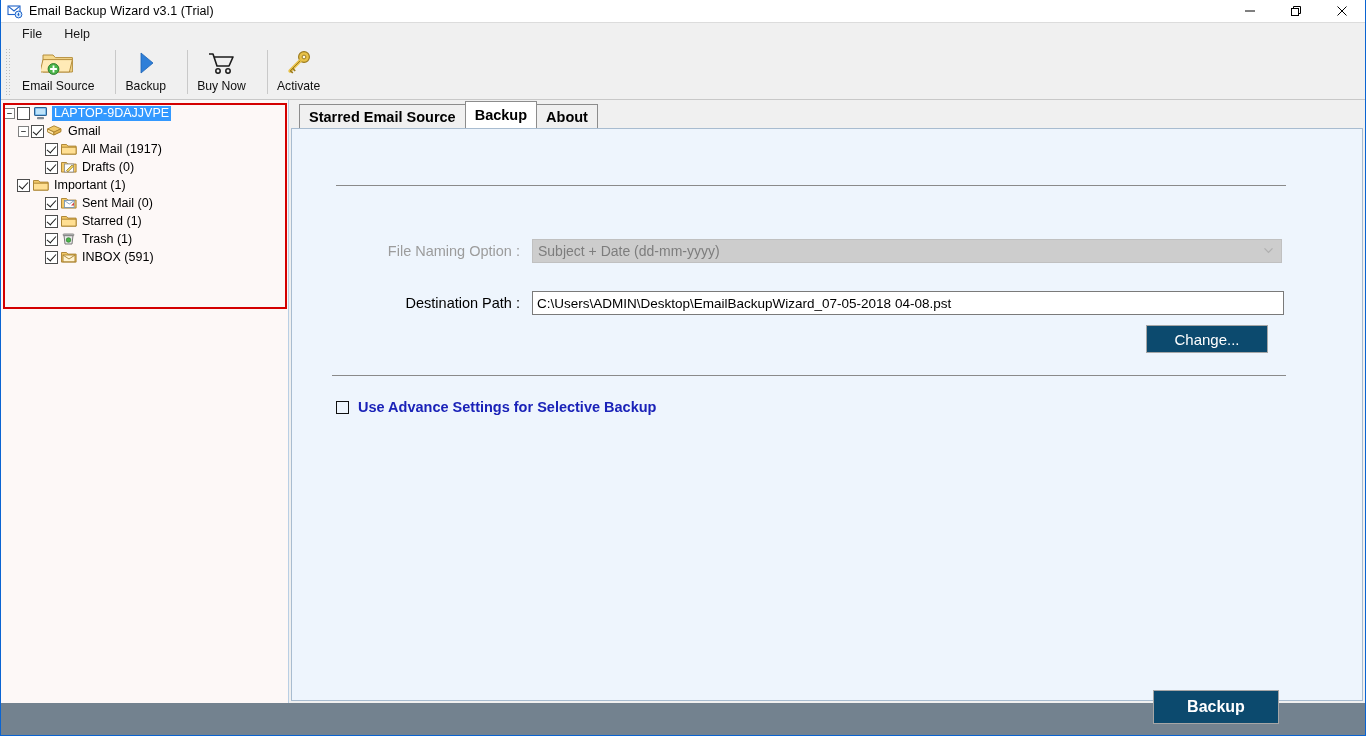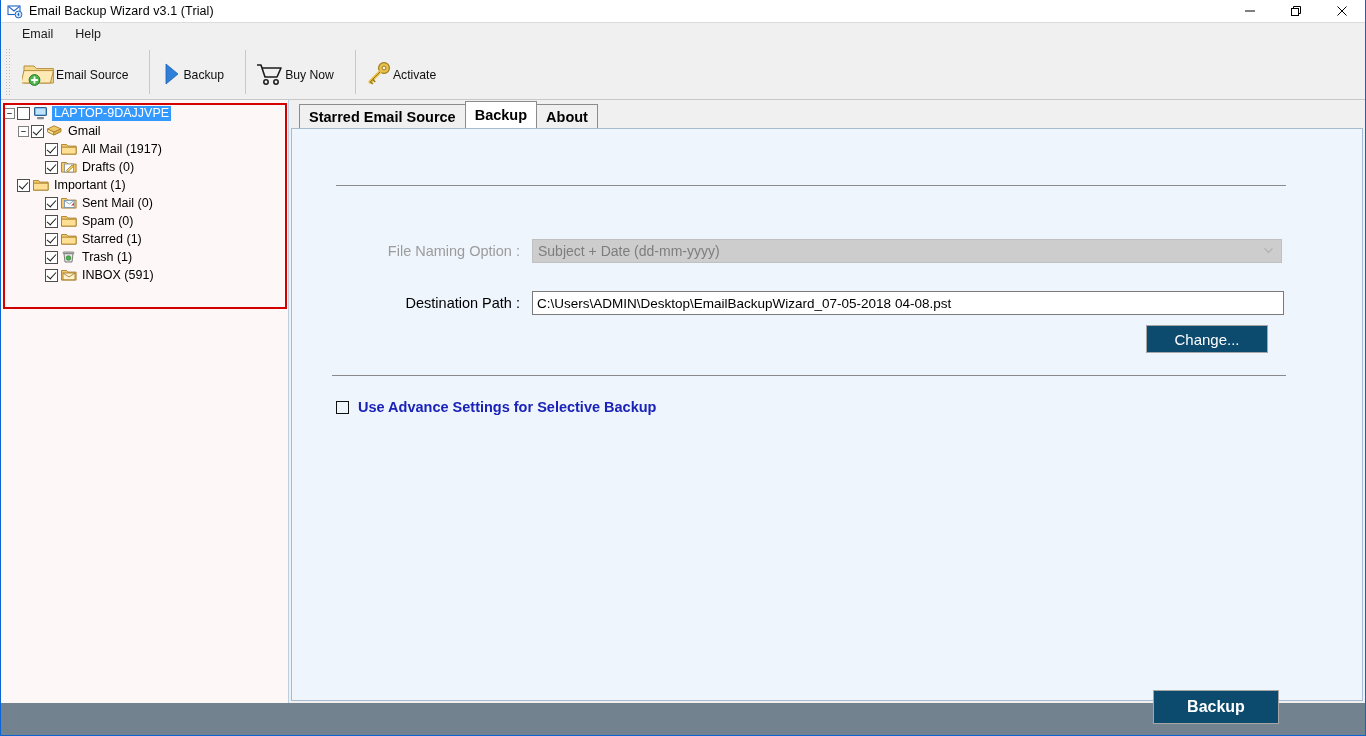--- a/index.html
+++ b/index.html
@@ -49,21 +49,21 @@
   .toolbar {
     height:55px; min-height:55px; background:#f0f0f0;
     display:flex; align-items:flex-start; padding-left:4px;
     border-bottom:1px solid #c8c8c8; position:relative;
   }
   .grip { width:6px; height:48px; margin-top:3px; margin-right:2px;
     background-image: radial-gradient(#b4b4b4 42%, transparent 45%);
     background-size:3px 3px; opacity:.85; }
   .tb-btn {
     width:auto; min-width:58px; height:50px; margin-top:2px;
-    display:flex; flex-direction:row; align-items:center; justify-content:flex-start;
+    display:flex; flex-direction:column; align-items:center; justify-content:flex-start;
     padding:3px 21px 0 9px; position:relative;
   }
   .tb-sep { width:1px; height:44px; background:#c9c9c9; margin-top:5px; }
   .tb-icon { height:26px; display:flex; align-items:center; justify-content:center; }
   .tb-label { font-size:12.2px; color:#101010; margin-top:3px; white-space:nowrap; }
 
   
   .body-split { flex:1; display:flex; background:#f0f0f0; min-height:0; }
 
   
@@ -181,21 +181,21 @@
       </div>
       <div class="win-btn">
         <svg width="12" height="12" viewBox="0 0 12 12">
             <path d="M1.5 1.5 L10.5 10.5 M10.5 1.5 L1.5 10.5" stroke="#000" stroke-width="1"></path>
           </svg>
       </div>
     </div>
   </div>
 
   <div class="menubar">
-    <div class="menu-item">Email</div>
+    <div class="menu-item">File</div>
     <div class="menu-item">Help</div>
   </div>
 
   <div class="toolbar">
     <div class="grip"></div>
 
     <div class="tb-btn">
       <span class="tb-icon">
         <svg width="34" height="26" viewBox="0 0 34 26">
           <path d="M2 5 h10 l2.4 2.6 h17 v14.4 h-29.4 z" fill="#f5d98e" stroke="#b58e3c" stroke-width="1"></path>
@@ -326,31 +326,20 @@
             <svg width="17" height="14" viewBox="0 0 17 14">
               <path d="M1.5 2.5 h5 l1.4 1.6 h8.2 v8 h-14.6 z" fill="#f3c969" stroke="#a8802c" stroke-width="0.9"></path>
               <rect x="4.5" y="4.4" width="9.6" height="7" fill="#ffffff" stroke="#6a8fb5" stroke-width="0.8"></rect>
               <path d="M4.8 4.8 L9.3 8 L13.8 4.8" fill="none" stroke="#6a8fb5" stroke-width="0.8"></path>
               <path d="M11 9.6 l3 -3 v3 z" fill="#d94141"></path>
             </svg>
           </span>
           <span class="tlabel">Sent Mail (0)</span>
         </div>
 
-        <div class="tnode" style="padding-left:28px;">
-          <span class="dots"></span>
-          <span class="cbox checked"></span>
-          <span class="ticon">
-            <svg width="17" height="14" viewBox="0 0 17 14">
-              <path d="M1.5 2.5 h5 l1.4 1.6 h8.2 v8 h-14.6 z" fill="#f3c969" stroke="#a8802c" stroke-width="0.9"></path>
-              <path d="M1.5 5.2 h14.6 v6.9 h-14.6 z" fill="#ffdf93" stroke="#a8802c" stroke-width="0.9"></path>
-            </svg>
-          </span>
-          <span class="tlabel">Spam (0)</span>
-        </div>
 
         <div class="tnode" style="padding-left:28px;">
           <span class="dots"></span>
           <span class="cbox checked"></span>
           <span class="ticon">
             <svg width="17" height="14" viewBox="0 0 17 14">
               <path d="M1.5 2.5 h5 l1.4 1.6 h8.2 v8 h-14.6 z" fill="#f3c969" stroke="#a8802c" stroke-width="0.9"></path>
               <path d="M1.5 5.2 h14.6 v6.9 h-14.6 z" fill="#ffdf93" stroke="#a8802c" stroke-width="0.9"></path>
             </svg>
           </span>

